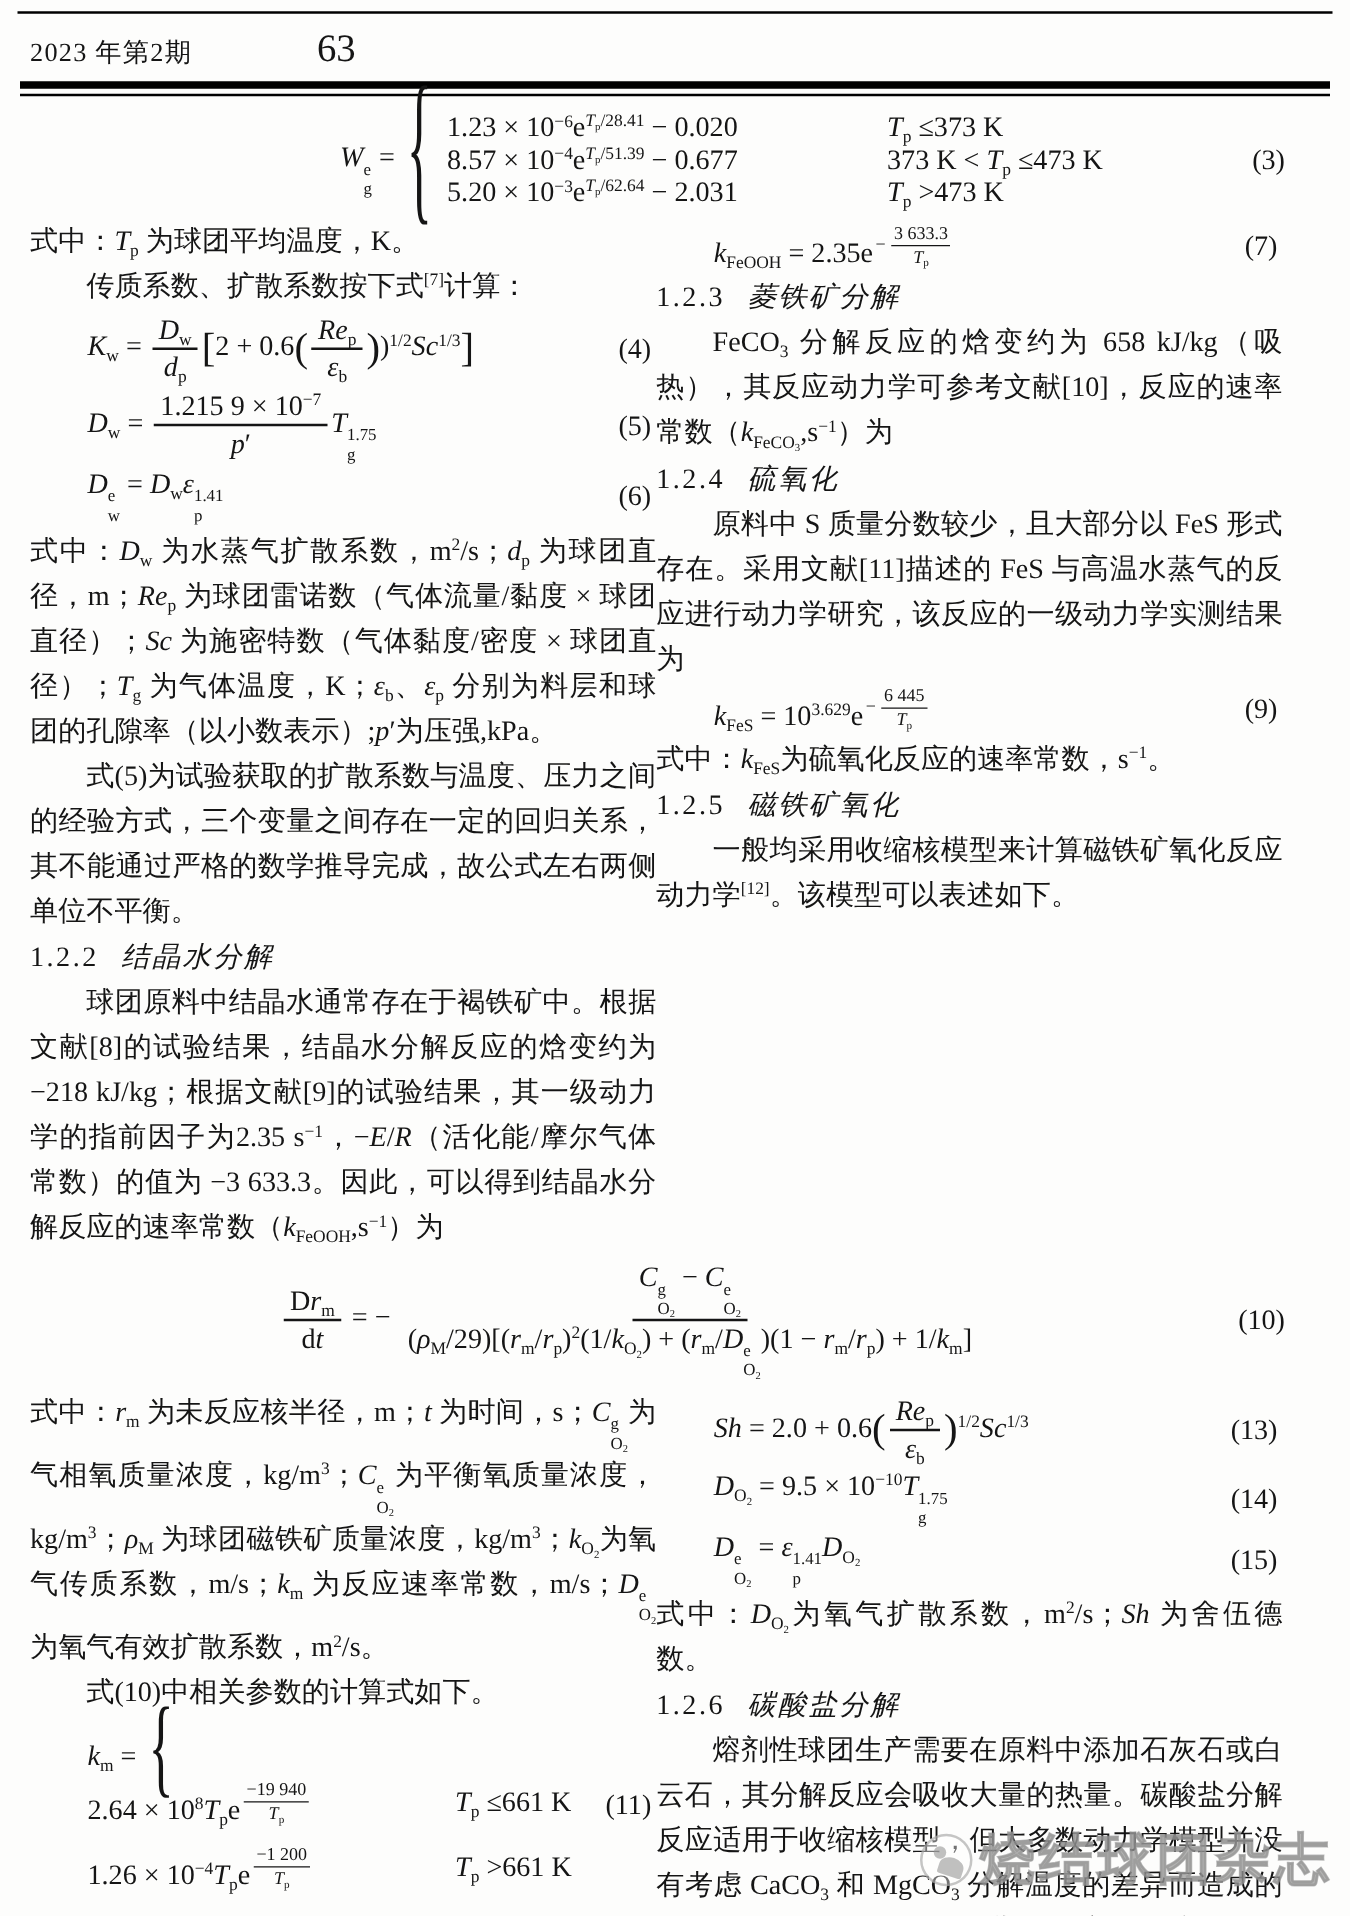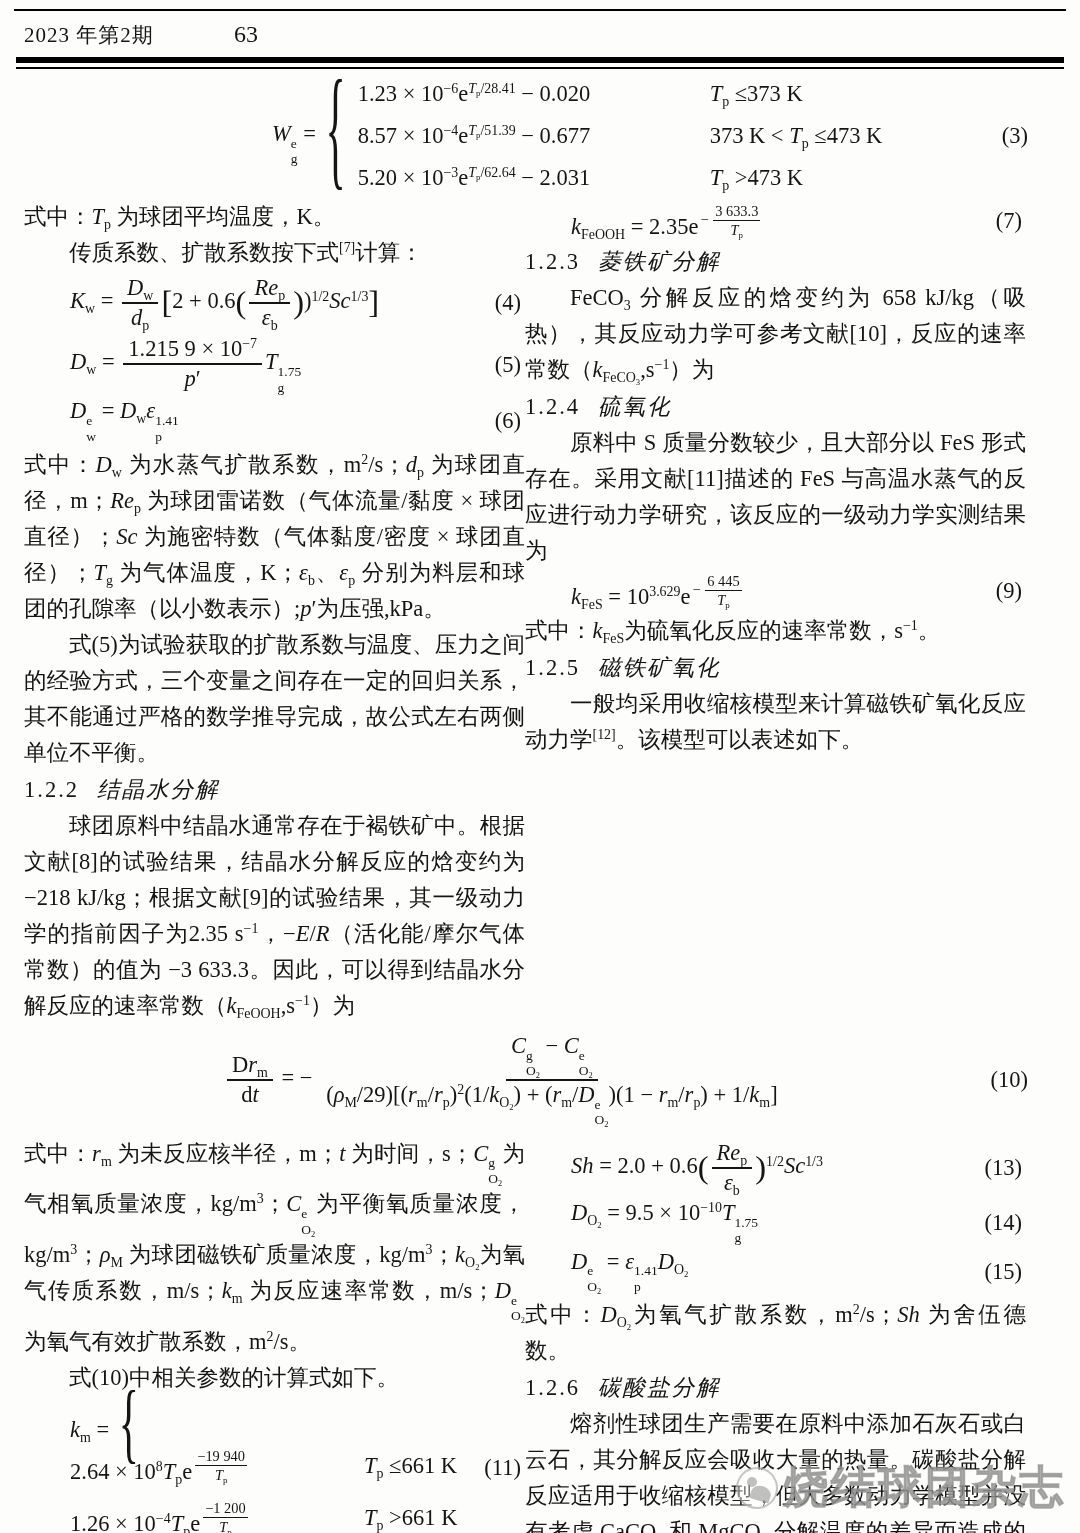--- a/index.html
+++ b/index.html
@@ -3,21 +3,21 @@
 <meta charset="utf-8">
 <style>
 *{box-sizing:border-box}
 html,body{margin:0;padding:0}
 body{width:1080px;height:1533px;background:#fff;color:#151515;font-family:"Liberation Serif","DejaVu Serif",serif;}
 .page{position:relative;width:1080px;height:1533px;overflow:hidden;background:#fdfdfc}
 .rule0{height:2px;background:#000;margin:9px 14px 0}
 .hdr{display:flex;align-items:baseline;padding:10px 40px 4px 24px;font-size:21px}
 .hdr .issue{width:210px;letter-spacing:1px}
 .hdr .title{flex:1;text-align:center;letter-spacing:1px}
-.hdr .pageno{width:70px;text-align:left;font-size:24px}
+.hdr .pageno{width:70px;text-align:center;font-size:31px}
 .rule1{height:6px;background:#000;margin:4px 16px 0}
 .rule2{height:2px;background:#000;margin:4px 16px 0}
 .content{padding:4px 24px 0}
 .cols{display:flex;}
 .col{width:501px}
 p.para{margin:0;font-size:22.5px;line-height:36px;text-align:justify}
 p.ind{text-indent:2em}
 .sec{font-size:22.5px;line-height:37px;display:flex}
 .sec .sn{letter-spacing:2px;margin-right:18px}
 .sec .st{font-style:italic;letter-spacing:2px}
@@ -35,21 +35,21 @@
 .fr .nu{display:block;padding:0 5px;border-bottom:2px solid #151515;line-height:1.25}
 .fr .de{display:block;padding:0 5px;line-height:1.25}
 .efr{display:inline-block;vertical-align:0.7em;font-size:0.64em;margin-left:2px}
 .efr .fr{margin:0 1px}
 .efr .fr .nu{border-bottom-width:1px;padding:0 2px}
 .efr .fr .de{padding:0 2px}
 .ss{display:inline-flex;flex-direction:column;align-items:flex-start;vertical-align:-0.5em;font-size:0.6em;line-height:1.15;font-style:normal}
 .big{font-size:1.45em;vertical-align:-0.14em;font-weight:300}
 .brace{display:inline-block;font-size:42px;transform:scaleY(3.2);transform-origin:center;margin:0 12px 0 4px;font-weight:300}
 .brace.b2{transform:scaleY(2.1)}
-.cases{display:inline-flex;flex-direction:column;row-gap:16px;vertical-align:middle}
+.cases{display:inline-flex;flex-direction:column;row-gap:0;vertical-align:middle}
 .cases.c2{row-gap:14px}
 .crow{display:flex;align-items:center}
 .crow .ce{min-width:330px}
 .cases.c2 .crow .ce{min-width:272px}
 .crow .cc{margin-left:22px}
 .wm{position:absolute;right:14px;bottom:16px;display:flex;align-items:center;gap:6px;color:rgba(150,150,150,0.72);font-size:44px;letter-spacing:3px;font-weight:700;-webkit-text-stroke:1px rgba(140,140,140,0.55)}
 .wm .logo{width:42px;height:42px;border:2px solid rgba(150,150,150,0.55);border-radius:50%;position:relative;background:rgba(255,255,255,0.4);flex:none}
 .wm .logo::before{content:'';position:absolute;width:10px;height:10px;border-radius:50%;background:rgba(150,150,150,0.6);left:9px;top:8px}
 .wm .logo::after{content:'';position:absolute;width:20px;height:15px;border-radius:50% 50% 10% 10%;background:rgba(150,150,150,0.6);left:13px;bottom:6px;transform:rotate(18deg)}
 </style>

